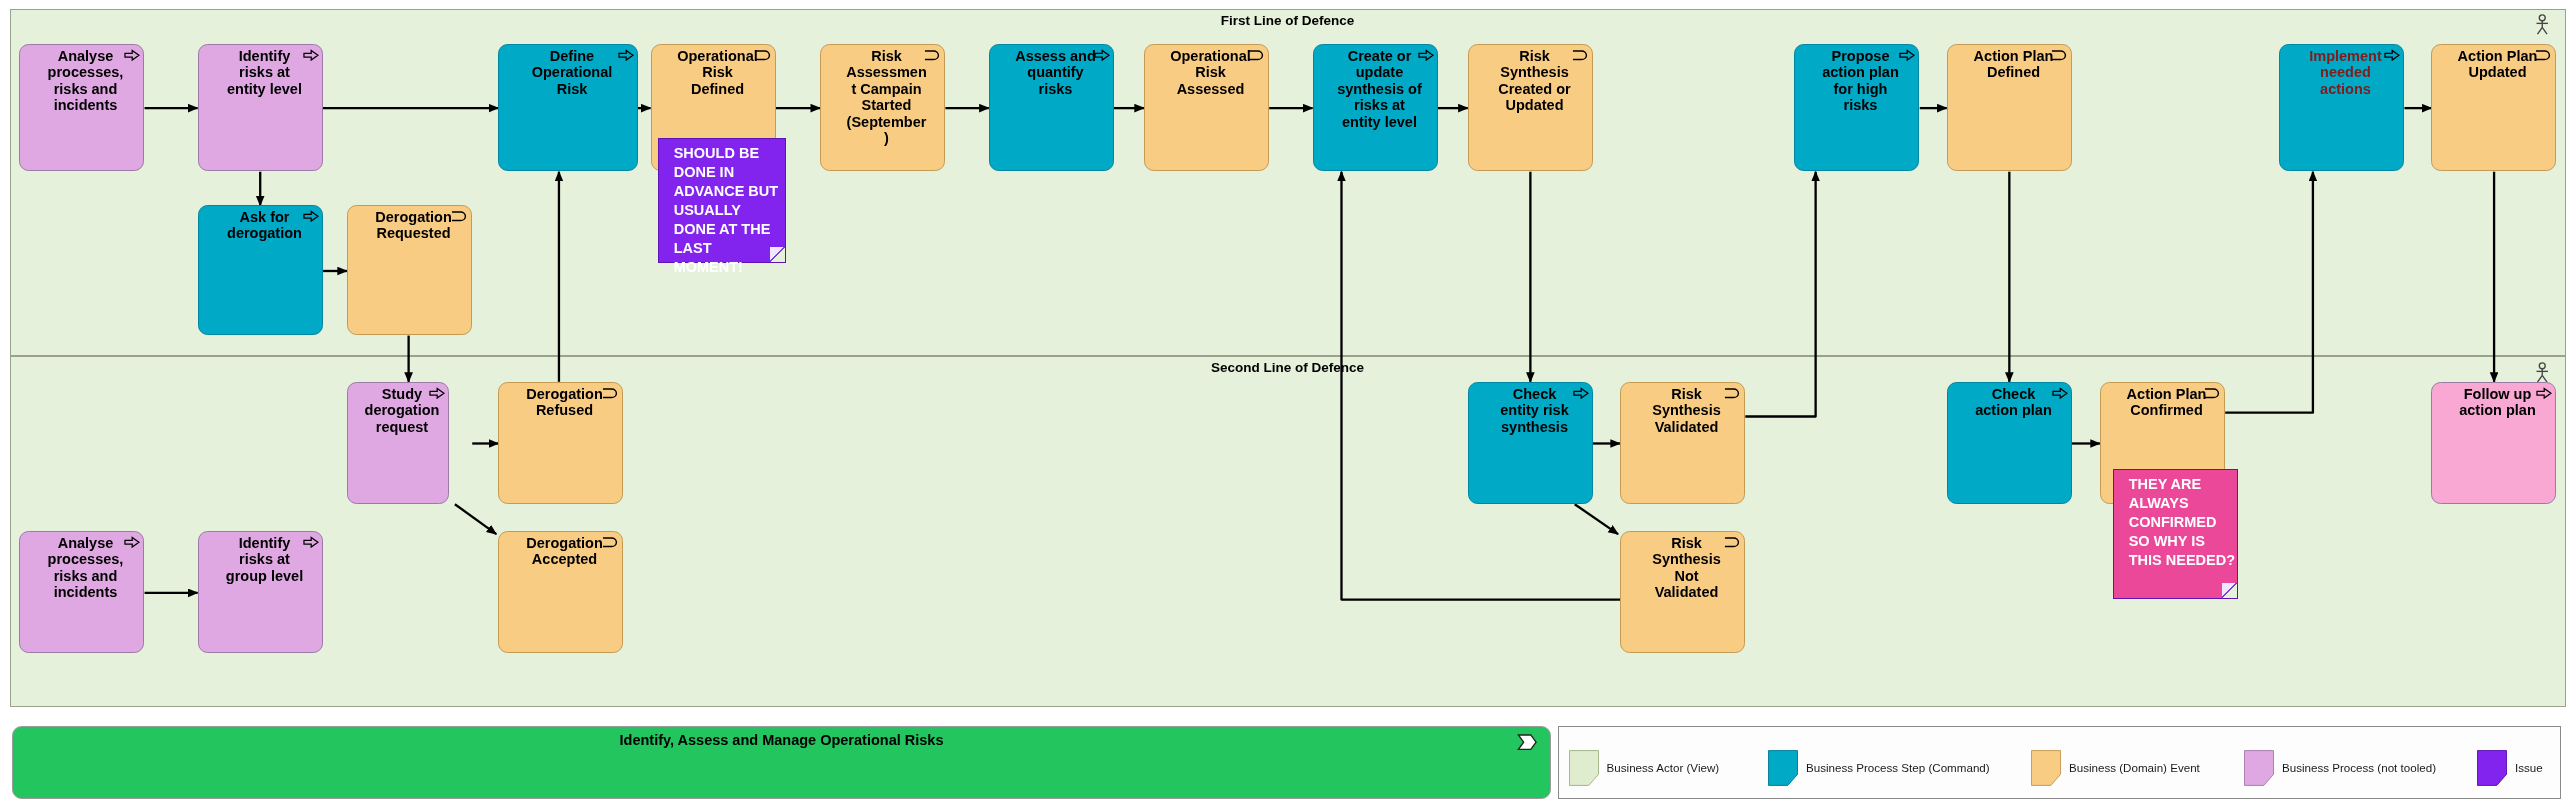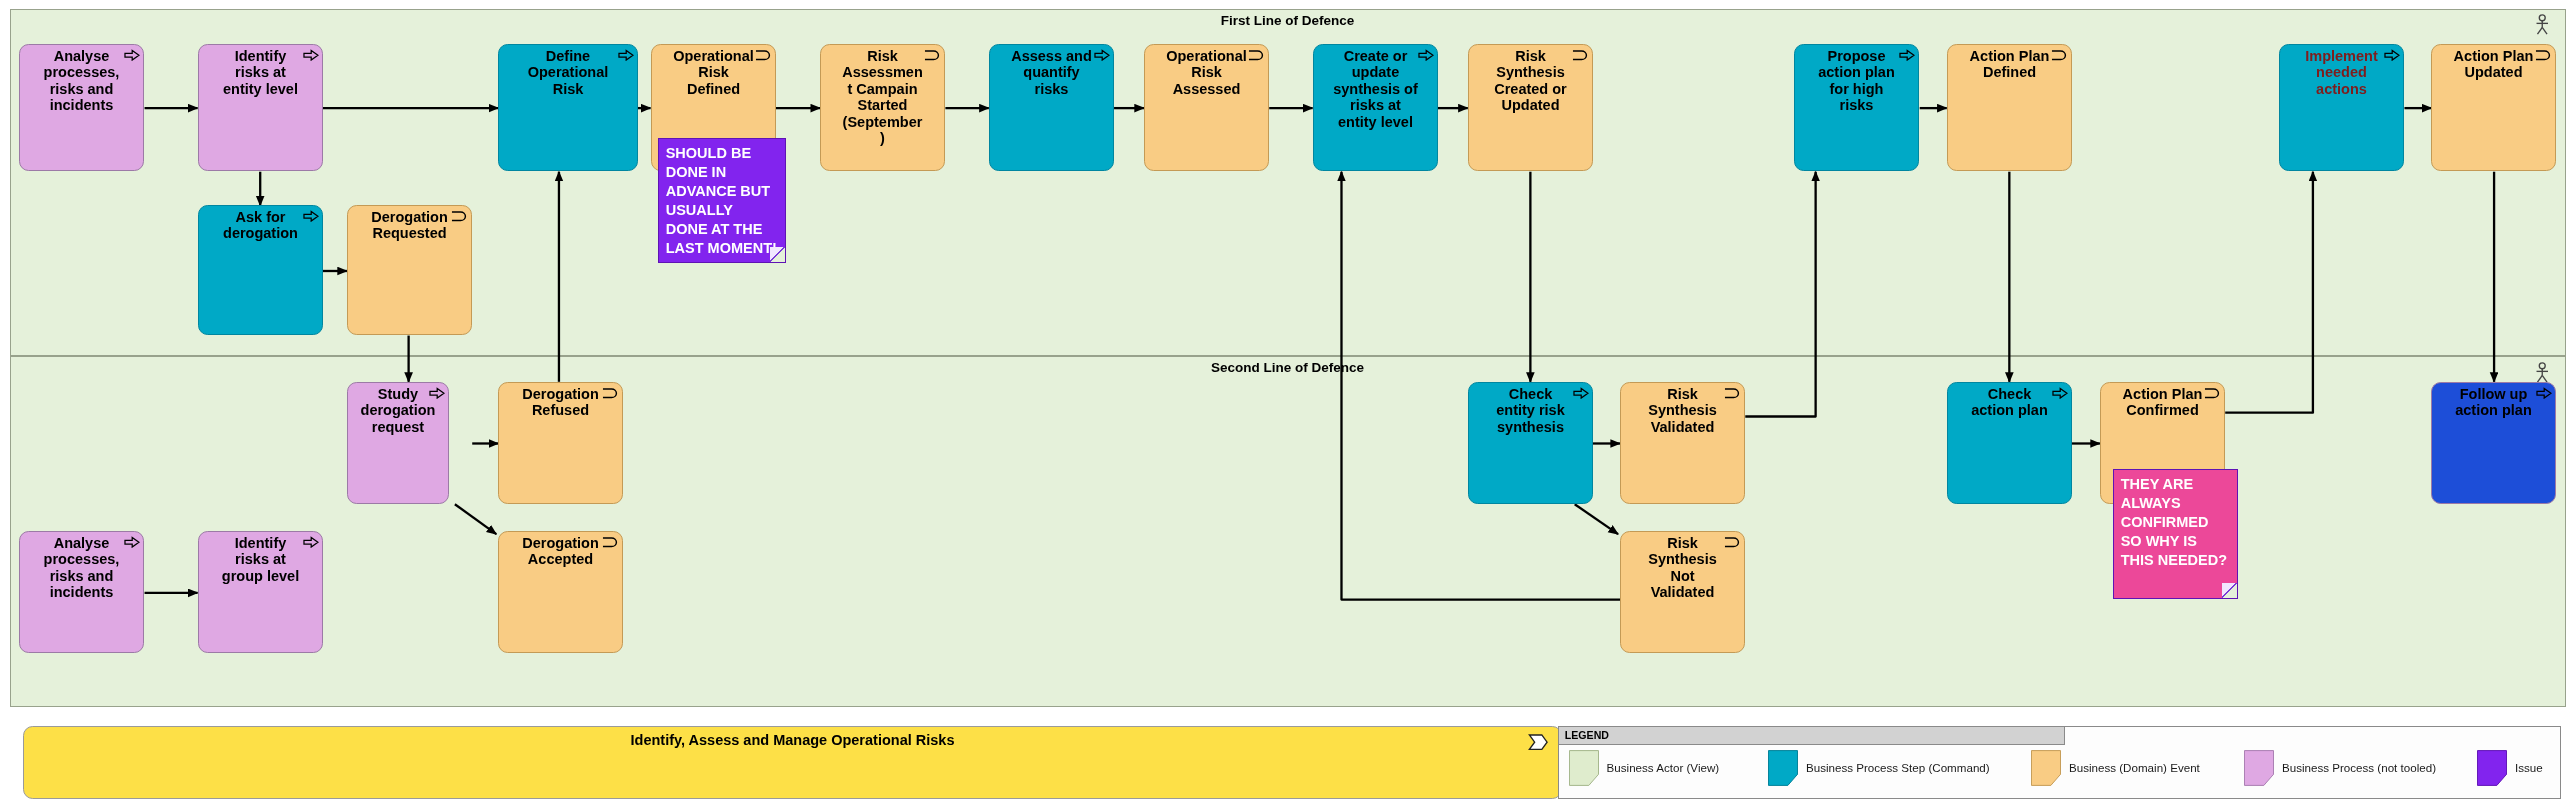--- a/index.html
+++ b/index.html
@@ -3,32 +3,32 @@
 <meta charset="utf-8">
 <style>
   html,body{margin:0;padding:0;background:#fff;}
   body{width:2576px;height:807px;position:relative;font-family:"Liberation Sans",sans-serif;overflow:hidden;}
   .canvas{position:absolute;left:0;top:0;width:2576px;height:807px;background:#fff;}
 
   .lane{position:absolute;left:9.6px;width:2556px;background:#e5f1da;border:1px solid #98a28c;box-sizing:border-box;}
   .lane-title{position:absolute;left:0;top:3px;width:100%;text-align:center;font-size:13.5px;font-weight:bold;color:#000;}
   .lane-actor{position:absolute;right:15.4px;top:4.8px;}
 
-  .node{position:absolute;border:1.4px solid;border-radius:9.6px;box-sizing:border-box;text-align:center;font-weight:bold;font-size:14.5px;line-height:16.4px;color:#000;}
+  .node{position:absolute;border:1.4px solid;border-radius:9.6px;box-sizing:border-box;text-align:center;font-weight:bold;font-size:14.5px;line-height:16.4px;color:#000;padding-left:8px;}
   .node-label{padding:2.9px 1.9px 0 1.9px;white-space:pre-line;}
   .type-icon{position:absolute;top:3.9px;right:2.9px;}
   .node.note{border-radius:0;text-align:left;line-height:19px;}
   .node.note .node-label{padding:4.8px 1.9px 0 6.7px;}
   .fold{position:absolute;right:0;bottom:0;width:15.4px;height:15.4px;
         background:linear-gradient(to bottom right,#f1e8ff 0 46%,#7a3bd8 46% 52%,#e5f1da 52% 100%);}
 
   #edge-layer{position:absolute;left:0;top:0;pointer-events:none;}
   #edge-layer polyline{fill:none;stroke:#000;stroke-width:2.4;stroke-linejoin:round;}
 
-  .title-bar{position:absolute;left:23px;top:726px;width:1539px;height:73px;background:#fde047;border:1.4px solid #9a9a9a;border-radius:9.6px;box-sizing:border-box;}
+  .title-bar{position:absolute;left:12px;top:726px;width:1539px;height:73px;background:#22c55e;border:1.4px solid #9a9a9a;border-radius:9.6px;box-sizing:border-box;}
   .title-bar-label{position:absolute;left:0;top:4.8px;width:100%;text-align:center;font-size:14.5px;font-weight:bold;color:#000;}
   .sigma-icon{position:absolute;right:11.6px;top:5.8px;}
 
   .legend-panel{position:absolute;left:1558px;top:726px;width:1003px;height:73px;background:#fdfdfd;border:1px solid #8a8a8a;box-sizing:border-box;}
   .legend-header{position:absolute;left:-1px;top:-1px;width:507px;height:19px;background:#d2d2d2;border:1px solid #8a8a8a;box-sizing:border-box;font-size:10.6px;font-weight:bold;line-height:17.3px;padding-left:5.8px;color:#000;}
   .legend-item{position:absolute;top:21px;height:39px;display:flex;align-items:center;}
   .legend-label{font-size:11.6px;color:#1a1a1a;margin-left:8px;white-space:nowrap;}
 </style>
 </head>
 <body>
@@ -294,21 +294,21 @@
           <path d="M1 4.5 H8.5 V1.5 L15.5 6.5 L8.5 11.5 V8.5 H1 Z" fill="none" stroke="#000" stroke-width="1.3"></path>
         </svg>
       </div>
       <div class="node event" style="left: 2100px; top: 382px; width: 125px; height: 122px; background: rgb(249, 204, 132); border-color: rgb(196, 154, 85); color: rgb(0, 0, 0);">
         <div class="node-label">Action Plan
 Confirmed</div>
         <svg class="type-icon" width="17.3" height="12.5" viewBox="0 0 18 13">
           <path d="M1 2 H10 A5 4.5 0 1 1 10 11 H1" fill="none" stroke="#000" stroke-width="1.5"></path>
         </svg>
       </div>
-      <div class="node process" style="left: 2431px; top: 382px; width: 125px; height: 122px; background: #1d4ed8; border-color: rgb(156, 122, 166); color: rgb(0, 0, 0);">
+      <div class="node process" style="left: 2431px; top: 382px; width: 125px; height: 122px; background: #f9a8d4; border-color: rgb(156, 122, 166); color: rgb(0, 0, 0);">
         <div class="node-label">Follow up
 action plan</div>
         <svg class="type-icon" width="16.4" height="12.5" viewBox="0 0 17 13">
           <path d="M1 4.5 H8.5 V1.5 L15.5 6.5 L8.5 11.5 V8.5 H1 Z" fill="none" stroke="#000" stroke-width="1.3"></path>
         </svg>
       </div>
       <div class="node note" style="left: 658px; top: 138px; width: 128px; height: 125px; background: rgb(130, 36, 238); border-color: rgb(95, 19, 180); color: rgb(255, 255, 255);">
         <div class="node-label">SHOULD BE
 DONE IN
 ADVANCE BUT
@@ -330,21 +330,20 @@
   <div class="title-bar">
     <div class="title-bar-label">Identify, Assess and Manage Operational Risks</div>
     <span class="sigma-icon">
       <svg width="22" height="18.3" viewBox="0 0 23 19">
           <path d="M2.5 2 H15.5 L21 9.5 L15.5 17 H2.5 L8 9.5 Z" fill="#fff" stroke="#222" stroke-width="1.4"></path>
         </svg>
     </span>
   </div>
 
   <div class="legend-panel">
-    <div class="legend-header">LEGEND</div>
     <div class="legend-item" style="left:9.6px;">
       <svg class="legend-swatch" width="30" height="36" viewBox="0 0 31 37">
           <polygon points="0.5,0.5 30.5,0.5 30.5,25 20.5,36.5 0.5,36.5" fill="#dfeccd" stroke="#a3b489"></polygon>
         </svg>
       <span class="legend-label">Business Actor (View)</span>
     </div>
     <div class="legend-item" style="left:209px;">
       <svg class="legend-swatch" width="30" height="36" viewBox="0 0 31 37">
           <polygon points="0.5,0.5 30.5,0.5 30.5,25 20.5,36.5 0.5,36.5" fill="#00a9c6" stroke="#007f96"></polygon>
         </svg>

